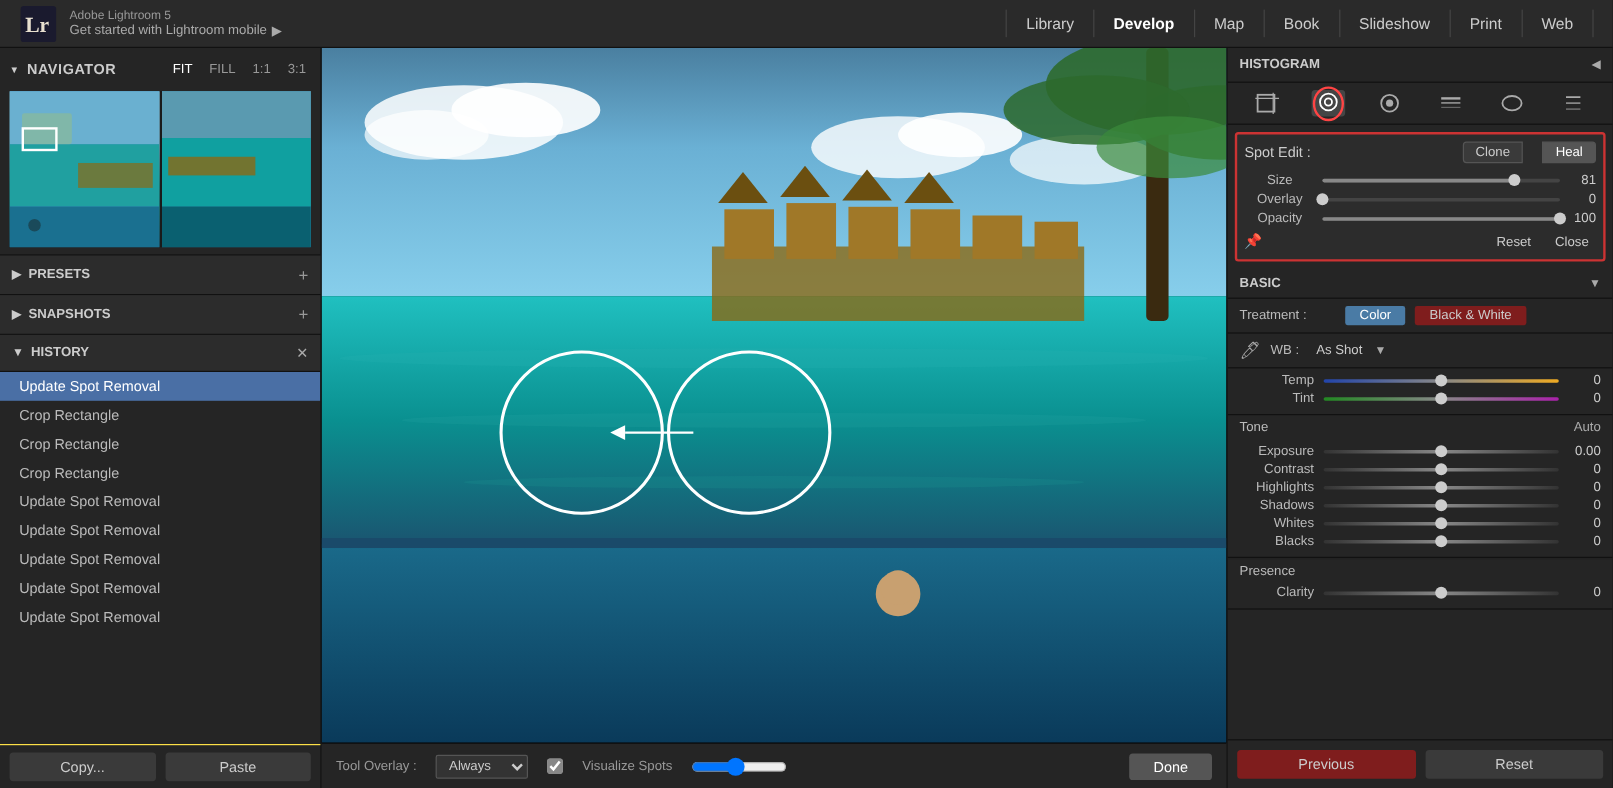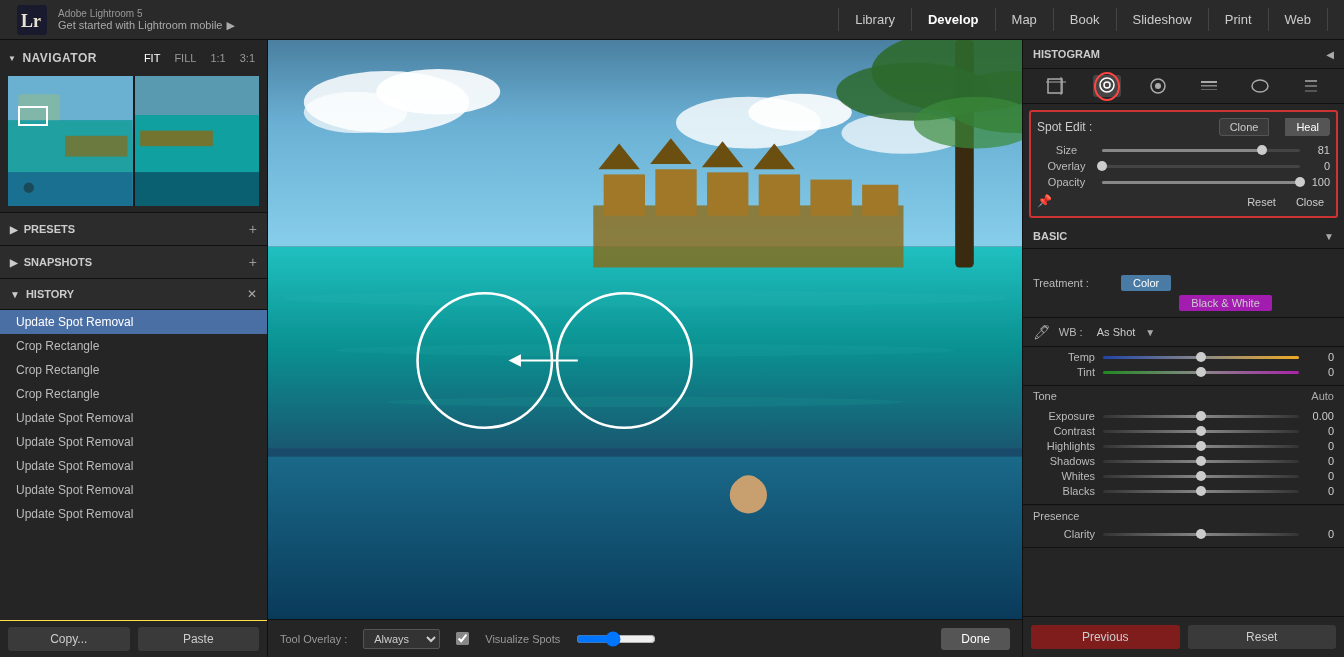--- a/index.html
+++ b/index.html
@@ -359,21 +359,21 @@
     }
     .treatment-label { color: #bbb; font-size: 11px; width: 80px; }
     .treatment-btn {
       padding: 2px 12px;
       font-size: 11px;
       border: none;
       cursor: pointer;
       border-radius: 2px;
     }
     .treatment-btn.color { background: #4a7ba5; color: #fff; }
-    .treatment-btn.bw { background: #a21caf; color: #ccc; margin-top: 40px; }
+    .treatment-btn.bw { background: #7f1d1d; color: #ccc; }
 
     
     .wb-row {
       display: flex;
       align-items: center;
       padding: 6px 10px;
       gap: 8px;
       border-bottom: 1px solid #111;
     }
     .wb-eyedropper { font-size: 14px; color: #aaa; cursor: pointer; }

